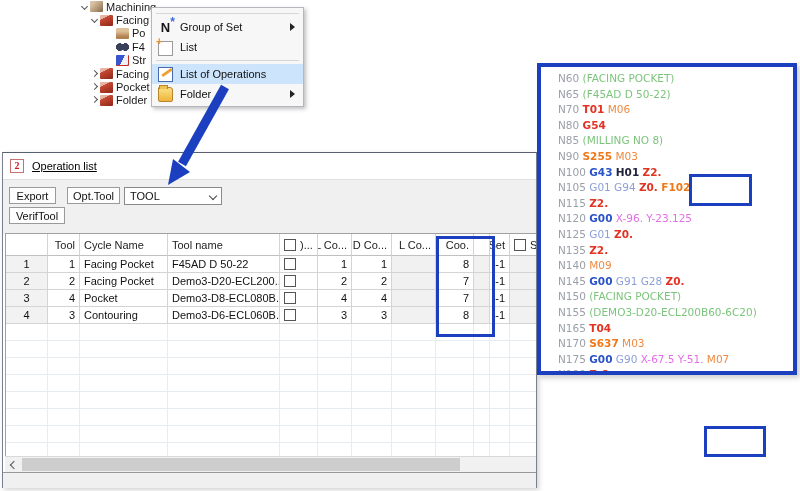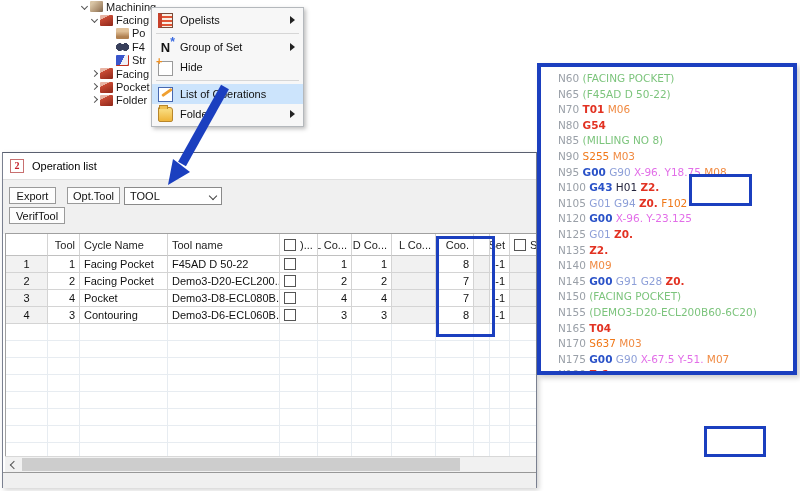--- a/index.html
+++ b/index.html
@@ -48,21 +48,21 @@
                      background:#f0c050;border:1px solid #b8862a;border-bottom:none;}
 
   
   #opwin{position:absolute;left:2px;top:152px;width:535px;height:336px;z-index:10;
          background:#fff;border:1px solid #7a8090;border-top:1px solid #5a6070;
          box-shadow:2px 2px 5px rgba(0,0,0,.18);box-sizing:border-box;}
   #titlebar{position:absolute;left:0;top:0;right:0;height:26px;background:#fff;display:flex;align-items:center;}
   #appicon{width:12px;height:12px;margin:0 8px 0 7px;border:1px solid #c87070;background:#fff;
            color:#c41e28;font-weight:bold;font-size:10px;line-height:11px;text-align:center;
            font-family:"Liberation Serif",serif;}
-  #wtitle{font-size:11px;color:#000;}
+  #wtitle{font-size:11px;color:#000;text-decoration:underline;}
   #toolbar{position:absolute;left:0;top:26px;right:0;height:54px;background:#f0f0f0;border-top:1px solid #e0e0e0;}
   .btn{position:absolute;background:#fdfdfd;border:1px solid #9a9a9a;font-size:11px;color:#111;
        display:flex;align-items:center;justify-content:center;box-sizing:border-box;}
   #btn-export{left:6px;top:7px;width:47px;height:17px;}
   #btn-opttool{left:64px;top:7px;width:53px;height:17px;}
   #btn-veriftool{left:6px;top:27px;width:56px;height:17px;}
   #dd-tool{position:absolute;left:121px;top:7px;width:98px;height:18px;background:#fff;
            border:1px solid #8a8a8a;font-size:11px;color:#111;display:flex;align-items:center;
            padding-left:5px;box-sizing:border-box;}
   #dd-chev{position:absolute;right:5px;top:5px;width:6px;height:6px;}
@@ -92,24 +92,24 @@
 
   
   #gpanel{position:absolute;left:537px;top:63px;width:260px;height:312px;z-index:30;
           background:#fff;border:4px solid #1B3FBF;box-sizing:border-box;
           padding:4px 2px 0 17px;overflow:hidden;box-shadow:3px 3px 5px rgba(0,0,0,.2);}
   .gline{font-family:"DejaVu Sans",sans-serif;font-size:10.5px;line-height:15.6px;white-space:nowrap;}
   .tk-n{color:#9AA0A8;}
   .tk-c{color:#7CC47C;}
   .tk-r{color:#E23222;font-weight:bold;}
   .tk-m{color:#F08A42;}
-  .tk-f{color:#F07818;font-weight:normal;}
+  .tk-f{color:#F07818;font-weight:bold;}
   .tk-gb{color:#2A52C8;font-weight:bold;}
   .tk-g{color:#8D9FD8;}
-  .tk-h{color:#23233C;font-weight:normal;text-align:center;}
+  .tk-h{color:#23233C;font-weight:bold;text-align:center;}
   .tk-xy{color:#E26EE8;}
 
   
   .bluebox{position:absolute;border:3px solid #1B3FBF;background:transparent;z-index:40;}
   #box-coo{left:436px;top:236px;width:53px;height:95px;}
   #box-m08{left:689px;top:174px;width:57px;height:26px;}
   #box-m07{left:704px;top:426px;width:56px;height:25px;}
   #arrow{position:absolute;left:160px;top:84px;width:75px;height:105px;z-index:45;}
 </style>
 </head>
@@ -162,34 +162,29 @@
         <span class="chev col">
           <i></i>
         </span>
         <span class="ticon ti-facing"></span>
         <span class="tlabel">Folder</span>
       </div>
     </div>
   <div id="panel-edge"></div>
 
   <div id="menu">
-      <div class="mitem">
-        <span class="micon mi-opelists"></span>
-        <span class="mlabel">Opelists</span>
-        <span class="marrow"></span>
-      </div>
       <div class="msep"></div>
       <div class="mitem">
         <span class="micon mi-nstar">N</span>
         <span class="mlabel">Group of Set</span>
         <span class="marrow"></span>
       </div>
       <div class="mitem">
         <span class="micon mi-hide"></span>
-        <span class="mlabel">Hide</span>
+        <span class="mlabel">List</span>
       </div>
       <div class="msep"></div>
       <div class="mitem hl">
         <span class="micon mi-listops"></span>
         <span class="mlabel">List of Operations</span>
       </div>
       <div class="mitem">
         <span class="micon mi-folder"></span>
         <span class="mlabel">Folder</span>
         <span class="marrow"></span>
@@ -499,23 +494,23 @@
     <div id="wfooter"></div>
   </div>
 
   <div id="gpanel">
       <div class="gline"><span class="tk-n">N60</span> <span class="tk-c">(FACING POCKET)</span></div>
       <div class="gline"><span class="tk-n">N65</span> <span class="tk-c">(F45AD D 50-22)</span></div>
       <div class="gline"><span class="tk-n">N70</span> <span class="tk-r">T01</span> <span class="tk-m">M06</span></div>
       <div class="gline"><span class="tk-n">N80</span> <span class="tk-r">G54</span></div>
       <div class="gline"><span class="tk-n">N85</span> <span class="tk-c">(MILLING NO 8)</span></div>
       <div class="gline"><span class="tk-n">N90</span> <span class="tk-f">S255</span> <span class="tk-m">M03</span></div>
-      <div class="gline"><span class="tk-n">N95</span> <span class="tk-gb">G00</span> <span class="tk-g">G90</span> <span class="tk-xy">X-96. Y18.75</span> <span class="tk-m">M08</span></div>
       <div class="gline"><span class="tk-n">N100</span> <span class="tk-gb">G43</span> <span class="tk-h">H01</span> <span class="tk-r">Z2.</span></div>
       <div class="gline"><span class="tk-n">N105</span> <span class="tk-g">G01</span> <span class="tk-g">G94</span> <span class="tk-r">Z0.</span> <span class="tk-f">F102</span></div>
+      <div class="gline"><span class="tk-n">N115</span> <span class="tk-r">Z2.</span></div>
       <div class="gline"><span class="tk-n">N120</span> <span class="tk-gb">G00</span> <span class="tk-xy">X-96. Y-23.125</span></div>
       <div class="gline"><span class="tk-n">N125</span> <span class="tk-g">G01</span> <span class="tk-r">Z0.</span></div>
       <div class="gline"><span class="tk-n">N135</span> <span class="tk-r">Z2.</span></div>
       <div class="gline"><span class="tk-n">N140</span> <span class="tk-m">M09</span></div>
       <div class="gline"><span class="tk-n">N145</span> <span class="tk-gb">G00</span> <span class="tk-g">G91</span> <span class="tk-g">G28</span> <span class="tk-r">Z0.</span></div>
       <div class="gline"><span class="tk-n">N150</span> <span class="tk-c">(FACING POCKET)</span></div>
       <div class="gline"><span class="tk-n">N155</span> <span class="tk-c">(DEMO3-D20-ECL200B60-6C20)</span></div>
       <div class="gline"><span class="tk-n">N165</span> <span class="tk-r">T04</span></div>
       <div class="gline"><span class="tk-n">N170</span> <span class="tk-f">S637</span> <span class="tk-m">M03</span></div>
       <div class="gline"><span class="tk-n">N175</span> <span class="tk-gb">G00</span> <span class="tk-g">G90</span> <span class="tk-xy">X-67.5 Y-51.</span> <span class="tk-m">M07</span></div>

